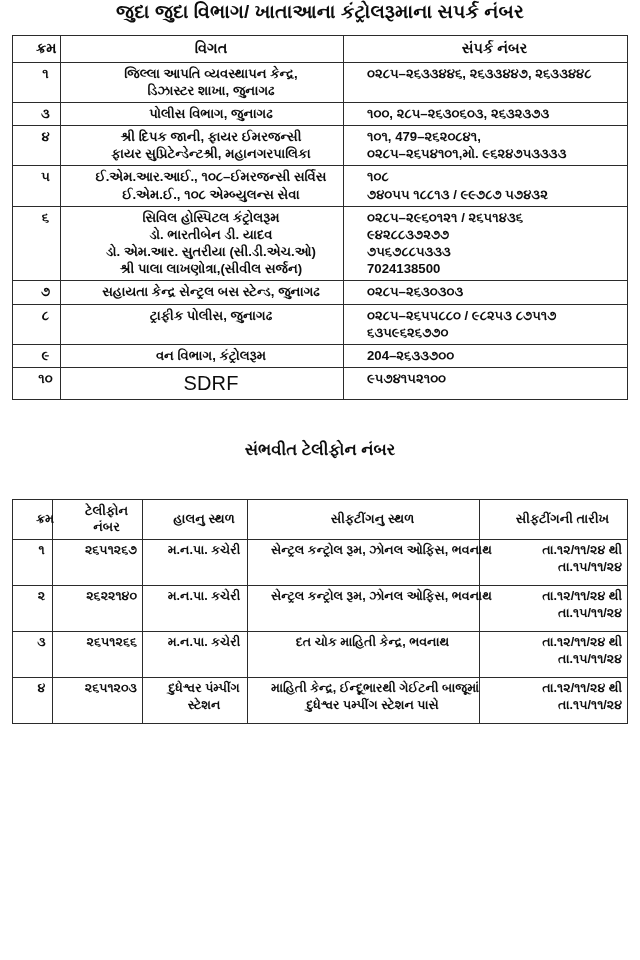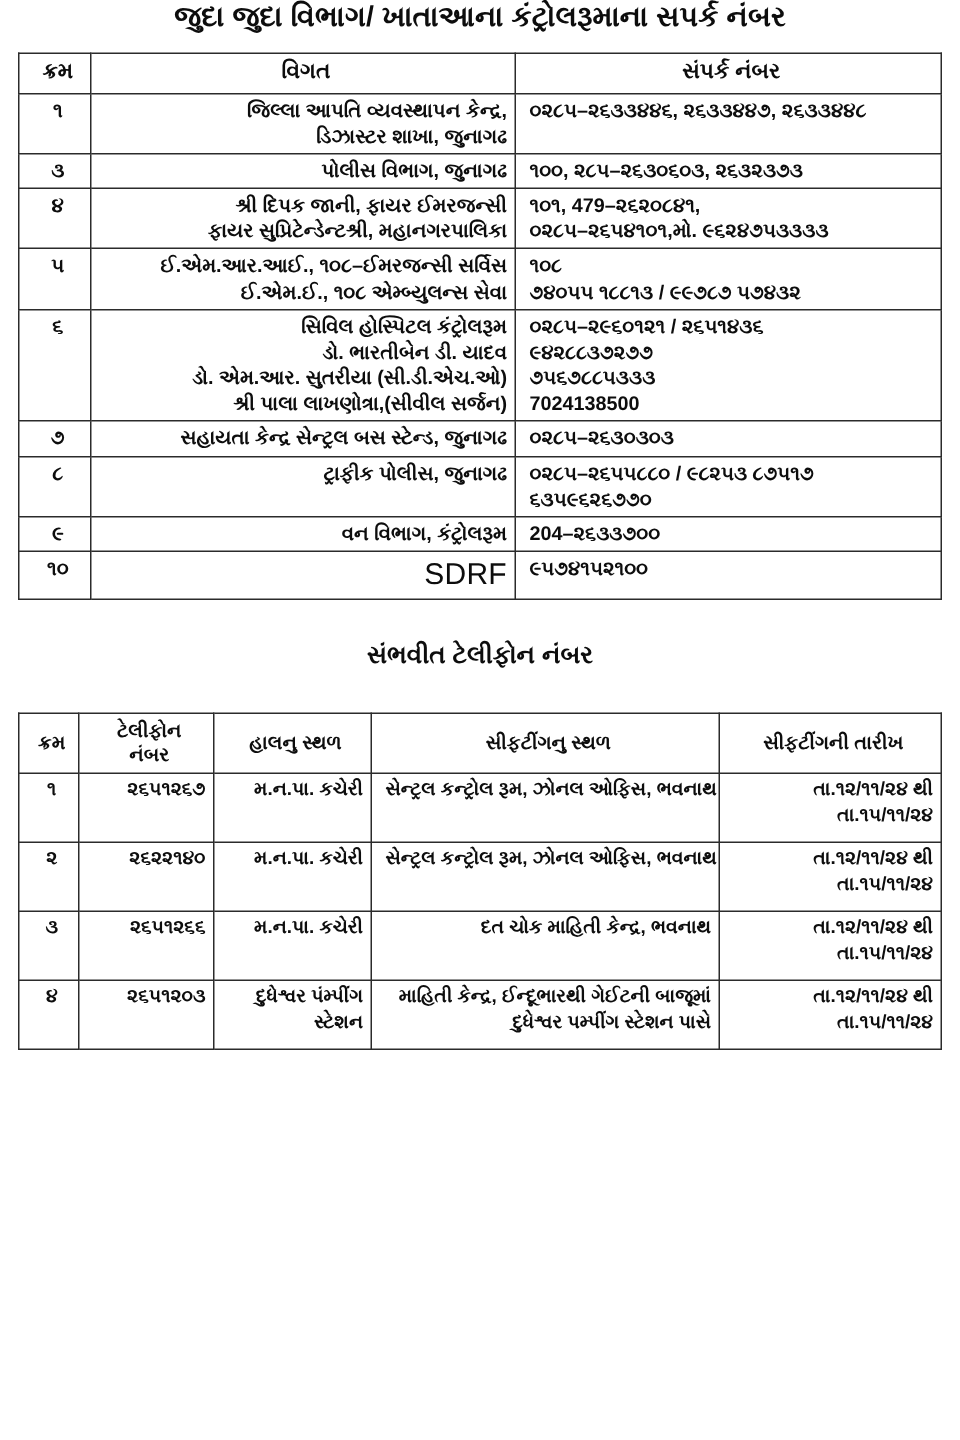--- a/index.html
+++ b/index.html
@@ -33,47 +33,47 @@
     line-height: 1.15;
     margin: 1px 0 0 0;
     padding: 0 4px 4px 4px;
     white-space: nowrap;
   }
   .section-title {
     text-align: center;
     font-size: 16.5px;
     font-weight: bold;
     line-height: 1.15;
-    margin: 0;
+    margin: 12px;
     padding: 0;
   }
 
   
   table.grid {
     border-collapse: collapse;
     width: 100%;
     table-layout: fixed;
   }
   table.grid td, table.grid th {
     border: 1px solid #2b2b2b;
-    padding: 2px 5px 3px 9px;
+    padding: 2px 5px 3px 23px;
     vertical-align: top;
     font-size: 13.2px;
     line-height: 1.30;
     font-weight: bold;
   }
   table.grid thead th {
     text-align: center;
     font-size: 14.5px;
     padding-top: 3px;
     padding-bottom: 4px;
     vertical-align: middle;
   }
   .c-idx  { text-align: center; }
-  .c-body { text-align: right; }
+  .c-body { text-align: center; }
   .c-num  { text-align: left; }
   .latin  { font-weight: normal; font-size: 20px; letter-spacing: .2px; }
 
   .line { display: block; white-space: nowrap; }
 
   
   #contacts-table { margin-top: 8px; }
   #contacts-table col.k1 { width: 48px;  }
   #contacts-table col.k2 { width: 283px; }
   #contacts-table col.k3 { width: auto;  }

